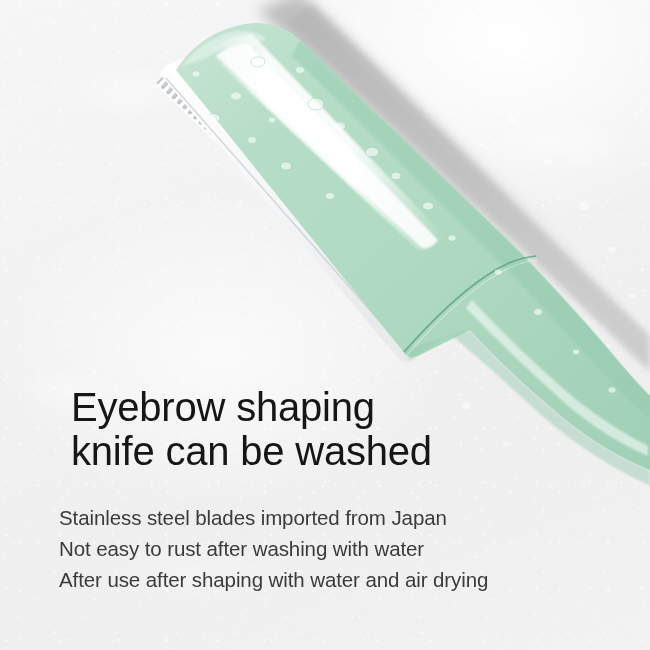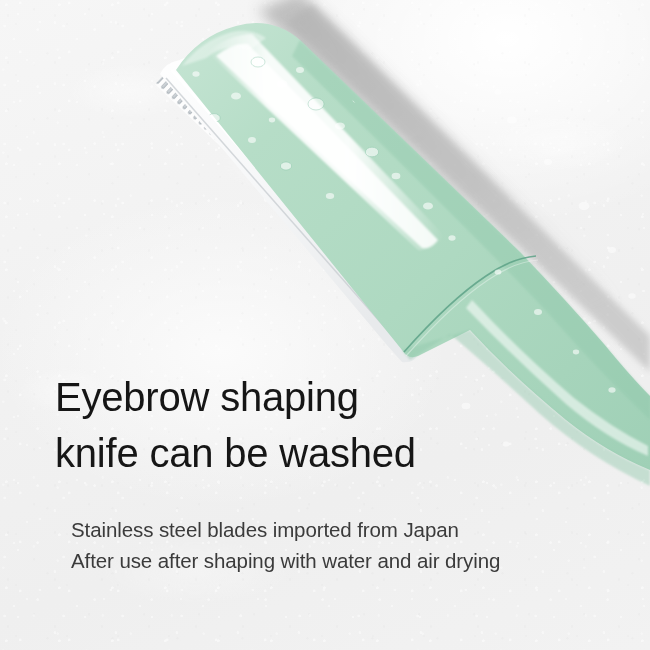--- a/index.html
+++ b/index.html
@@ -77,30 +77,30 @@
   #product svg { display: block; width: 650px; height: 650px; }
 
   
   .copy {
     position: absolute;
     left: 55px;
     top: 369px;
     width: 560px;
   }
   .headline {
-    margin: 0;
+    margin: 16px;
     color: #161616;
     font-size: 40px;
-    line-height: 56px;
+    line-height: 44px;
     font-weight: 400;
     letter-spacing: -0.2px;
     white-space: pre-line;
   }
   .bullets {
-    margin: 16px;
+    margin: 4px;
     padding: 0;
     list-style: none;
     position: absolute;
     left: 55px;
     top: 498px;
     width: 560px;
   }
   .bullets li {
     color: #3b3b3b;
     font-size: 20.5px;
@@ -280,16 +280,17 @@
     </svg>
   </div>
 
   <div class="copy">
     <h1 class="headline">Eyebrow shaping
 knife can be washed</h1>
   </div>
 
   <ul class="bullets">
     <li>Stainless steel blades imported from Japan</li>
+    <li>Not easy to rust after washing with water</li>
     <li>After use after shaping with water and air drying</li>
   </ul>
 
 </div>
 
 </body></html>

